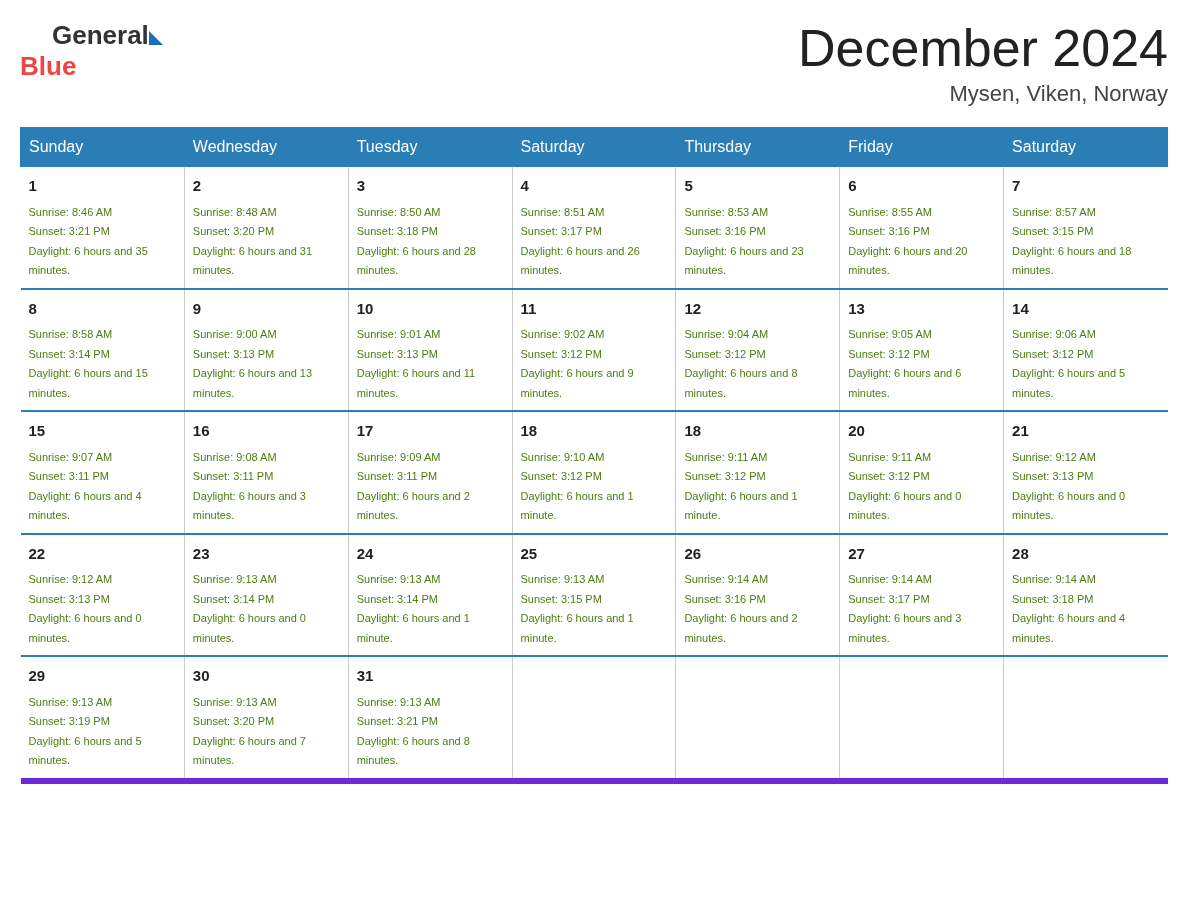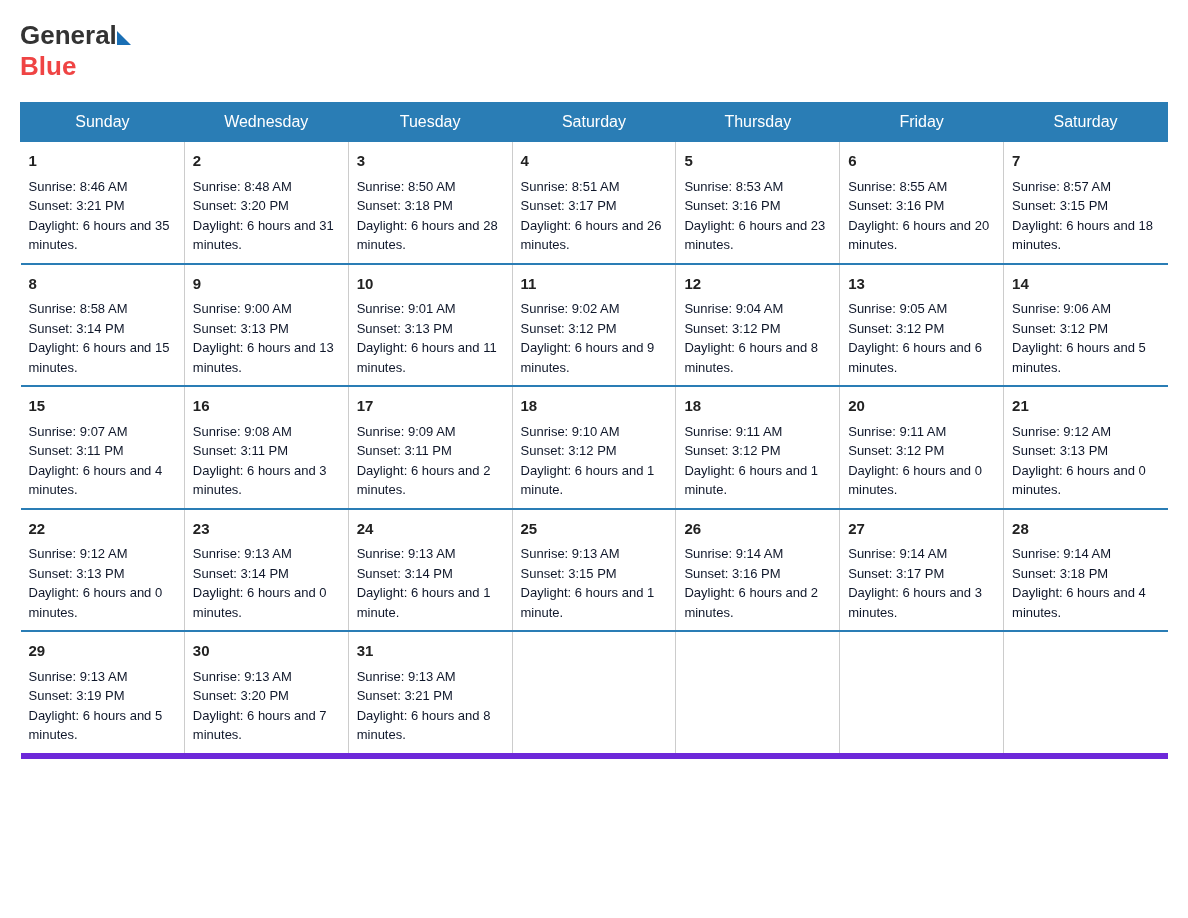--- a/index.html
+++ b/index.html
@@ -39,20 +39,21 @@
       font-weight: bold;
       color: #ef4444;
     }
     .logo-stacked {
       display: flex;
       flex-direction: column;
     }
     .logo-row1 {
       display: flex;
       align-items: center;
+      margin-left: 32px;
     }
     .title-block {
       text-align: right;
     }
     .month-title {
       font-size: 52px;
       font-weight: normal;
       color: #222;
       line-height: 1.1;
     }
@@ -67,21 +68,21 @@
       table-layout: fixed;
     }
     thead tr {
       background-color: #2a7db5;
     }
     thead th {
       color: white;
       font-size: 16px;
       font-weight: normal;
       padding: 10px 8px;
-      text-align: center;
+      text-align: left;
       border: 1px solid #2a7db5;
     }
     tbody tr {
       border-bottom: 2px solid #2a7db5;
     }
     tbody td {
       vertical-align: top;
       padding: 8px;
       font-size: 13px;
       color: #222;
@@ -92,40 +93,44 @@
     tbody td:last-child {
       border-right: none;
     }
     .day-number {
       font-size: 15px;
       font-weight: bold;
       display: block;
       margin-bottom: 4px;
     }
     .day-info {
-      font-size: 13px;
-      color: #0f172a;
+      font-size: 11px;
+      color: #4d7c0f;
     }
     tbody tr:last-child {
       border-bottom: 6px solid #6d28d9;
     }
   </style>
 </head>
 <body>
 
 <div class="header">
   <div class="logo">
     <div class="logo-stacked">
       <div class="logo-row1">
         <span class="logo-text-general">General</span>
         <div class="logo-triangle"></div>
       </div>
       <span class="logo-blue">Blue</span>
     </div>
   </div>
+  <div class="title-block">
+    <div class="month-title">December 2024</div>
+    <div class="location-title">Mysen, Viken, Norway</div>
+  </div>
 </div>
 
 <table>
   <thead>
     <tr>
     <th>Sunday</th>
         <th>Wednesday</th>
         <th>Tuesday</th>
         <th>Saturday</th>
         <th>Thursday</th>

